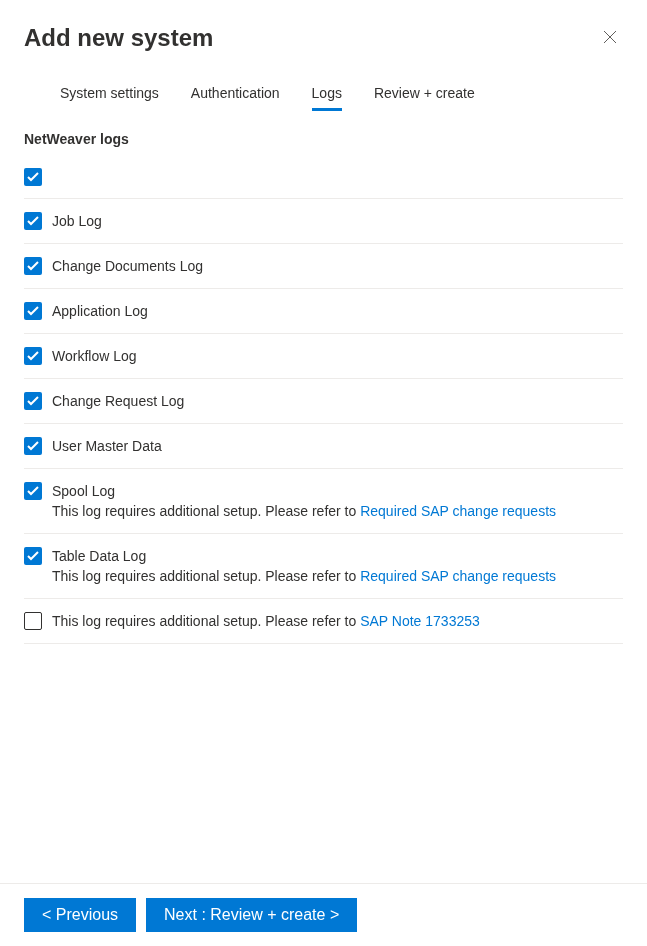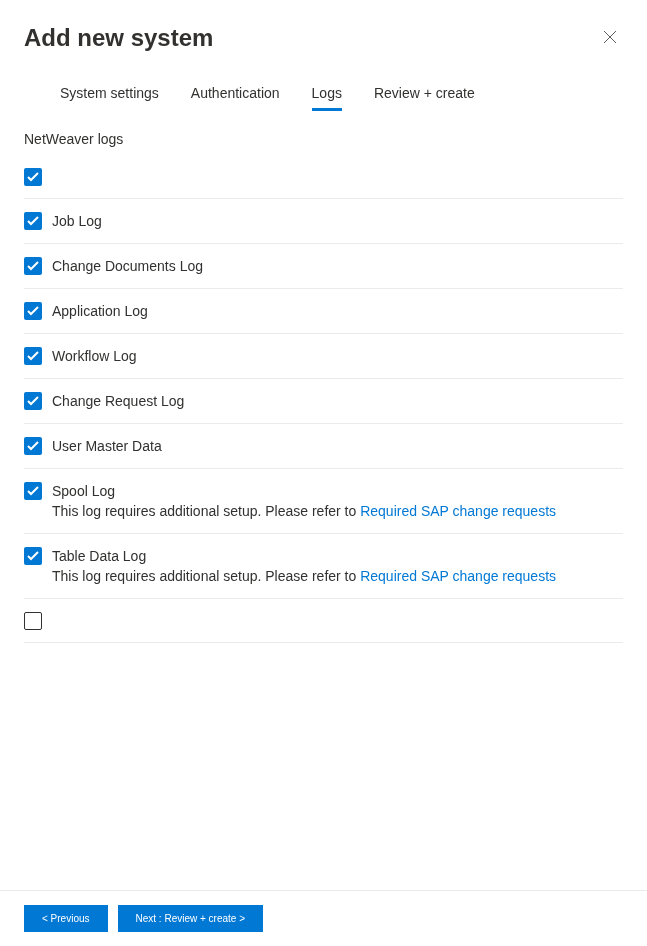--- a/index.html
+++ b/index.html
@@ -64,21 +64,21 @@
       height: 3px;
       background: #0078d4;
     }
     .content {
       padding: 20px 24px 0 24px;
       flex: 1;
       overflow-y: auto;
     }
     .section-heading {
       font-size: 14px;
-      font-weight: 400;
+      font-weight: 700;
       margin-bottom: 16px;
     }
     .log-item {
       display: flex;
       align-items: flex-start;
       gap: 10px;
       padding: 12px 0 12px 0;
       border-bottom: 1px solid #edebe9;
     }
     .log-item:first-of-type {
@@ -125,21 +125,21 @@
       border-top: 1px solid #edebe9;
       padding: 14px 24px;
       display: flex;
       gap: 10px;
     }
     .btn {
       background: #0078d4;
       color: #ffffff;
       border: none;
       padding: 8px 18px;
-      font-size: 10px;
+      font-size: 16px;
       cursor: pointer;
       font-family: inherit;
     }
   </style>
 </head>
 <body>
 
 <div class="header">
   <h1 class="title">Add new system</h1>
   <button class="close-btn">
@@ -244,20 +244,21 @@
           </svg>
         </div>
         <div class="log-text">
           <div class="log-label">Table Data Log</div>
           <div class="log-desc"><span>This log requires additional setup. Please refer to </span><a class="link">Required SAP change requests</a></div>
         </div>
       </div>
       <div class="log-item">
         <div class="checkbox unchecked"></div>
         <div class="log-text">
+          <div class="log-desc"><span>This log requires additional setup. Please refer to </span><a class="link">SAP Note 1733253</a></div>
         </div>
       </div>
     </div>
 </div>
 
 <div class="footer">
   <button class="btn">&lt; Previous</button>
   <button class="btn">Next : Review + create &gt;</button>
 </div>
 

